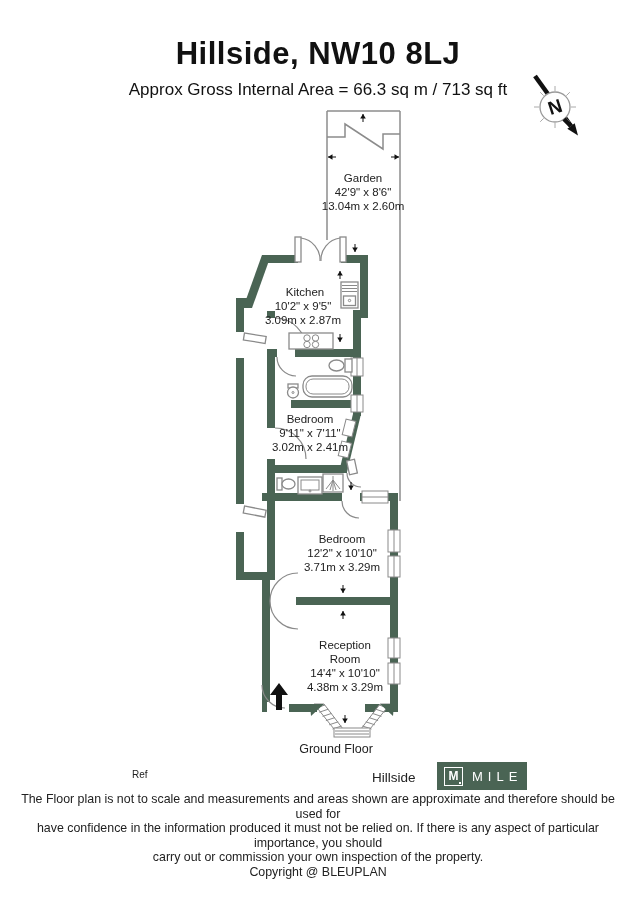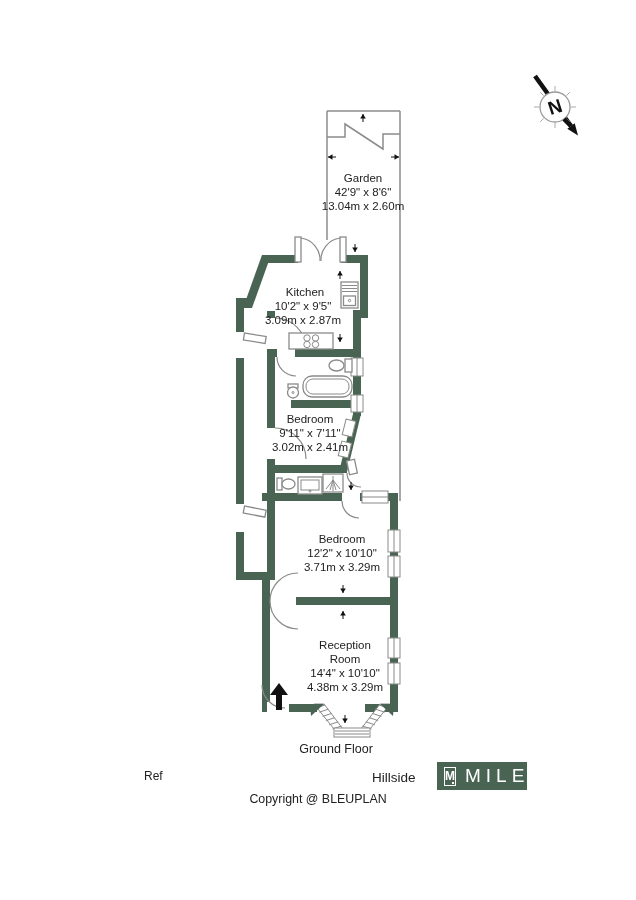--- a/index.html
+++ b/index.html
@@ -18,37 +18,41 @@
   .arc{stroke:#8a8a8a;stroke-width:1.2;fill:none;}
   .tickline{stroke:#111;stroke-width:1;}
   .tickhead{fill:#111;stroke:none;}
   .roomname,.roomdim{font-size:11.5px;fill:#222;text-anchor:middle;}
   .floorlabel{font-size:12.5px;fill:#222;text-anchor:middle;}
   .cmp-circle{fill:#fff;stroke:#999;stroke-width:1.3;}
   .cmp-tick{stroke:#aaa;stroke-width:1;}
   .cmp-arrow{stroke:#111;stroke-width:4.5;fill:none;}
   .cmp-head{fill:#111;}
   .cmp-n{font-size:19px;font-weight:bold;fill:#111;text-anchor:middle;}
-  .ref{position:absolute;left:144px;top:769px;font-size:12px;color:#222;}
+  .ref{position:absolute;left:132px;top:769px;font-size:10px;color:#222;}
   .copyright{position:absolute;left:372px;top:770px;font-size:13.5px;color:#222;}
   .logo{position:absolute;left:437px;top:762px;width:90px;height:28px;background:#4a6454;
         display:flex;align-items:center;}
   .logo-square{width:17px;height:17px;border:1.5px solid #fff;margin-left:7px;
         display:flex;align-items:center;justify-content:center;position:relative;}
   .logo-m{color:#fff;font-size:12px;font-weight:bold;line-height:1;}
   .logo-dot{position:absolute;right:1px;bottom:1px;width:2px;height:2px;background:#fff;}
-  .logo-brand{color:#fff;font-size:19px;letter-spacing:5px;margin-left:9px;}
+  .logo-brand{color:#fff;font-size:13px;letter-spacing:5px;margin-left:9px;}
   .disclaimer{position:absolute;left:8px;right:8px;top:792px;text-align:center;
         font-size:12.4px;line-height:14.6px;color:#222;}
 </style>
 </head>
 <body>
 
 <div class="page">
 
+  <div class="hdr">
+    <div class="title">Hillside, NW10 8LJ</div>
+    <div class="subtitle">Approx Gross Internal Area = 66.3 sq m / 713 sq ft</div>
+  </div>
 
   <svg width="636" height="900" viewBox="0 0 636 900">
     <defs>
       <g id="tick">
         <path class="tickline" d="M0,0 H8"></path>
         <path class="tickhead" d="M0,0 L4.5,-2.8 L4.5,2.8 Z"></path>
       </g>
     </defs>
 
     <g>
@@ -292,16 +296,19 @@
 
   <div class="logo">
     <div class="logo-square">
       <span class="logo-m">M</span>
       <span class="logo-dot"></span>
     </div>
     <span class="logo-brand">MILE</span>
   </div>
 
   <div class="disclaimer">
+    <div>The Floor plan is not to scale and measurements and areas shown are approximate and therefore should be used for</div>
+    <div>have confidence in the information produced it must not be relied on. If there is any aspect of particular importance, you should</div>
+    <div>carry out or commission your own inspection of the property.</div>
     <div>Copyright @ BLEUPLAN</div>
   </div>
 
 </div>
 
 </body></html>

